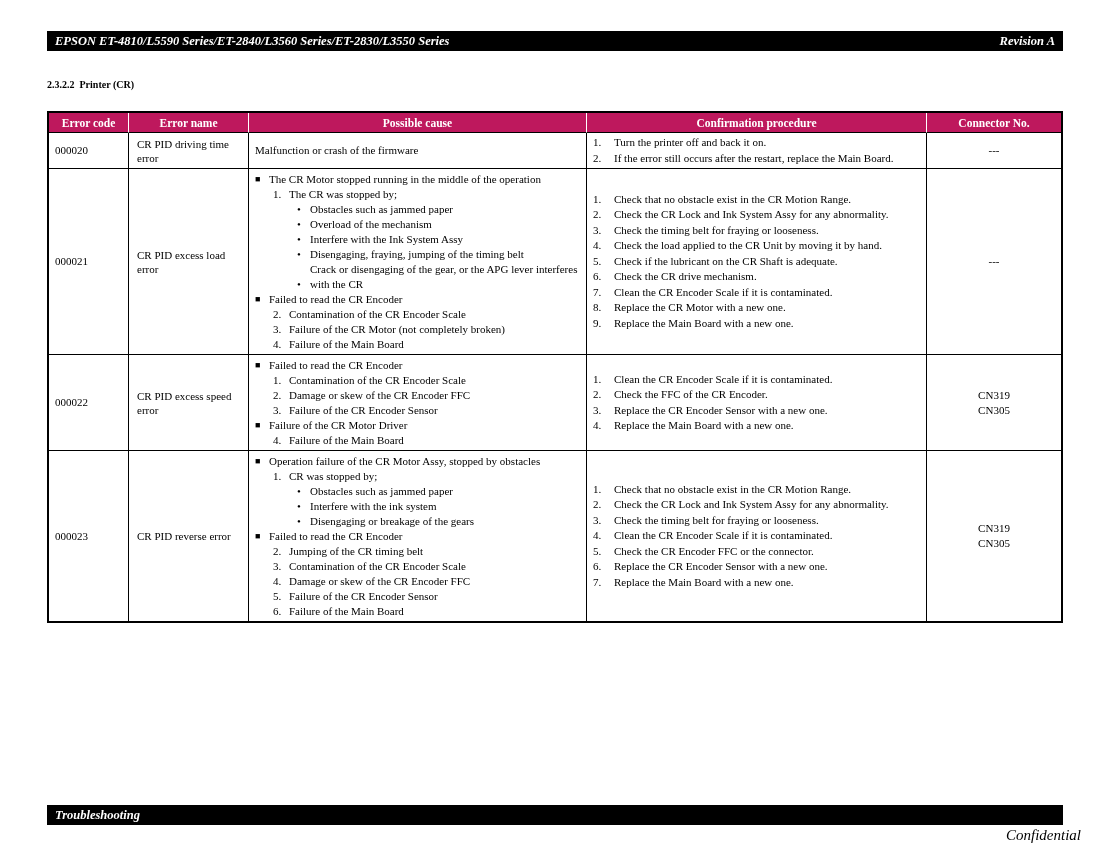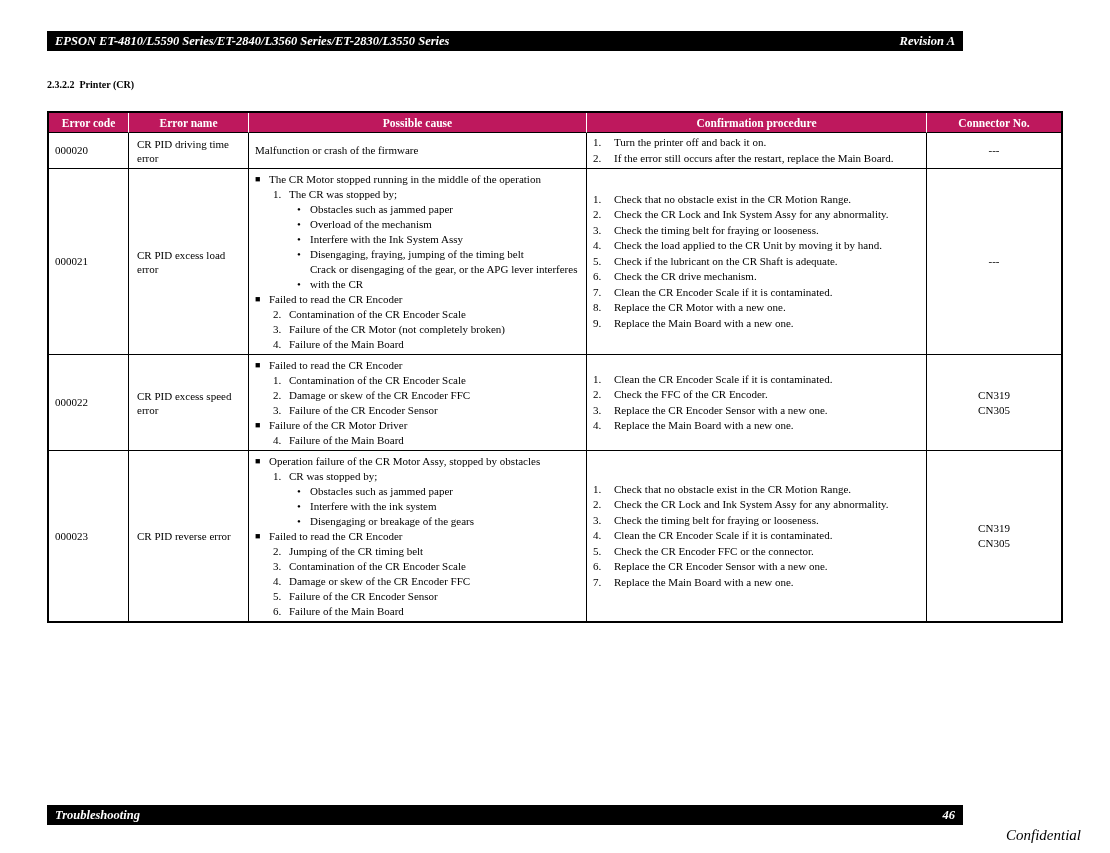--- a/index.html
+++ b/index.html
@@ -5,21 +5,21 @@
   html,body { margin:0; padding:0; background:#fff; }
   body {
     width:1110px; height:853px; position:relative; overflow:hidden;
     font-family:"Liberation Serif", serif; color:#000;
     -webkit-font-smoothing:antialiased;
   }
   .page { position:absolute; inset:0; }
 
   
   .bar {
-    position:absolute; left:47px; width:916px; height:20px;
+    position:absolute; left:47px; width:1016px; height:20px;
     background:#000; color:#fff;
     display:flex; align-items:center; box-sizing:border-box;
     padding:0 8px; font-weight:bold; font-style:italic; font-size:12.5px;
   }
   .topbar { top:31px; justify-content:space-between; }
   .footbar { top:805px; }
   .footbar .fleft  { flex:1; text-align:left; }
   .footbar .fcenter{ flex:1; text-align:center; }
   .footbar .fright { flex:1; text-align:right; }
 
@@ -358,18 +358,17 @@
           <td class="conn">
             <div>CN319</div>
             <div>CN305</div>
           </td>
         </tr>
       </tbody>
   </table>
 
   <div class="bar footbar">
     <span class="fleft">Troubleshooting</span>
-    <span class="fright">46</span>
   </div>
 
   <div class="confidential">Confidential</div>
 
 </div>
 
 </body></html>

